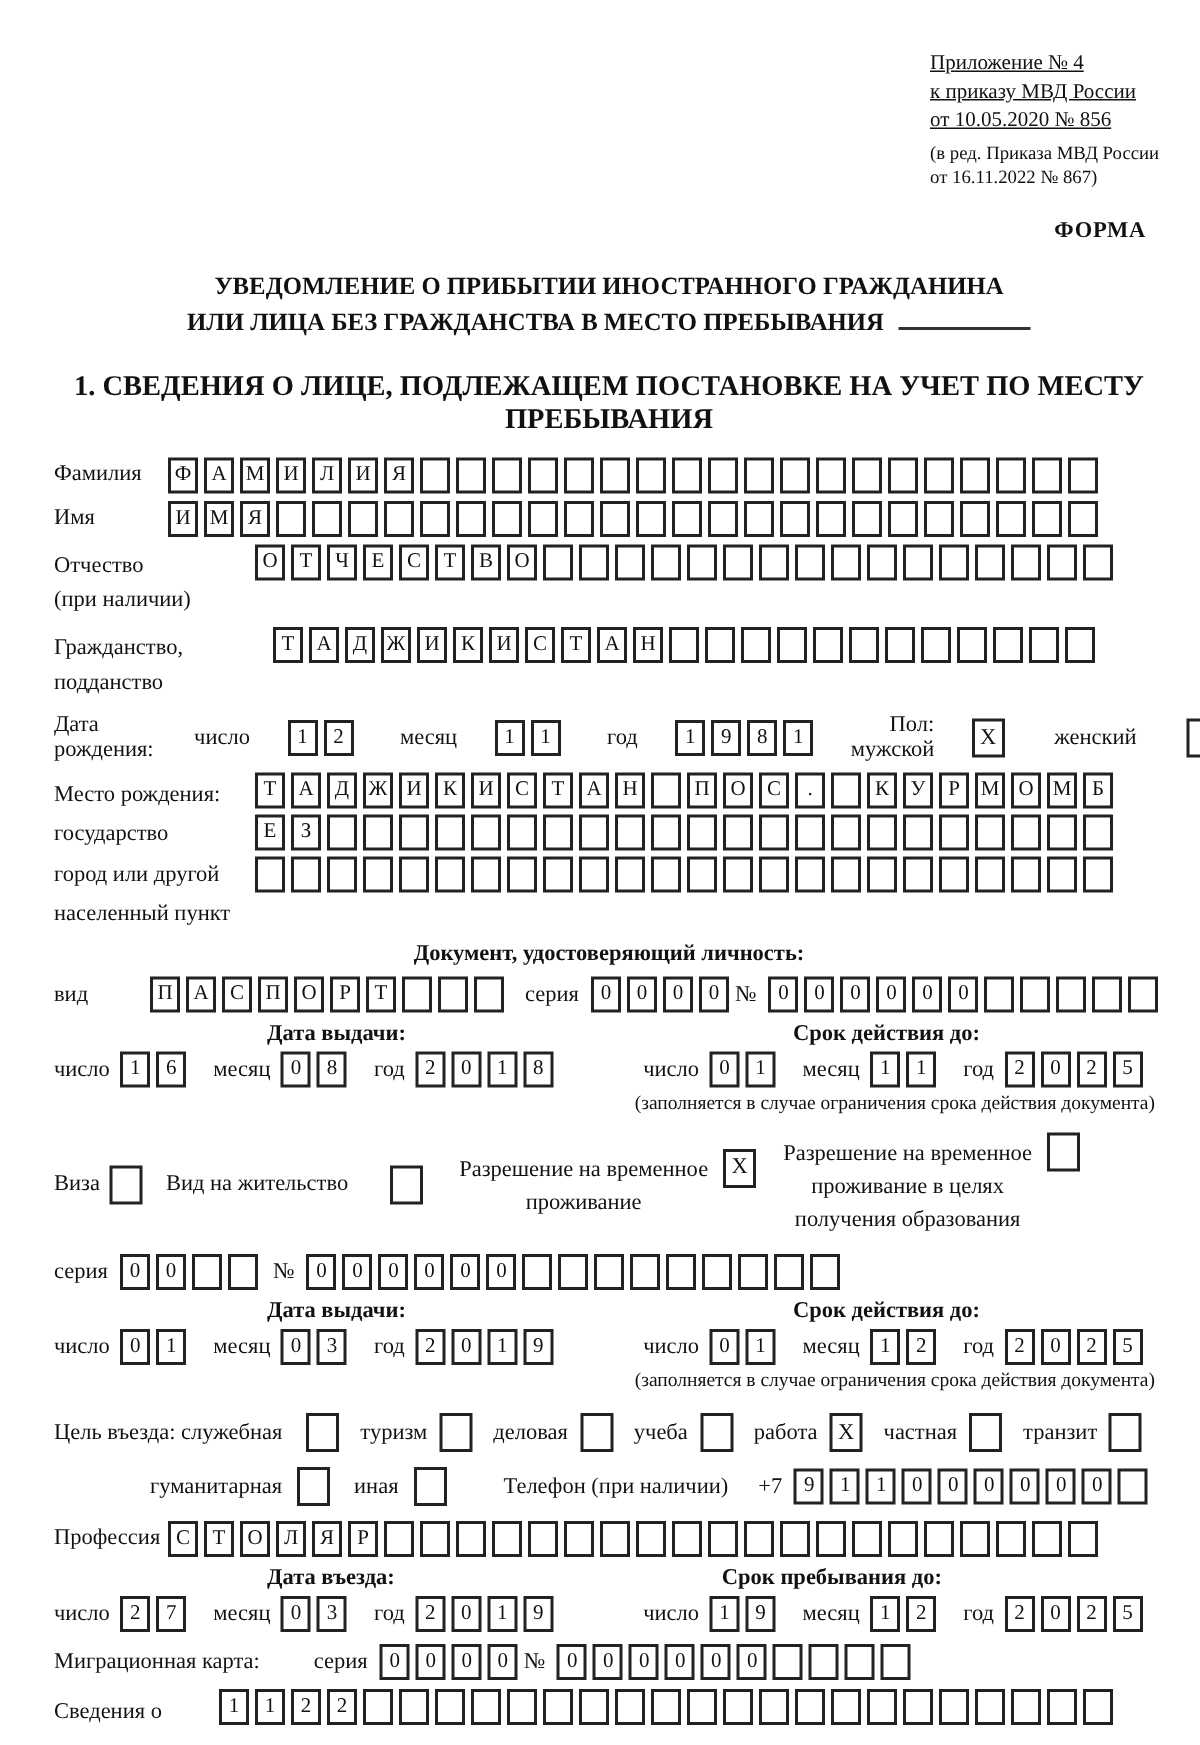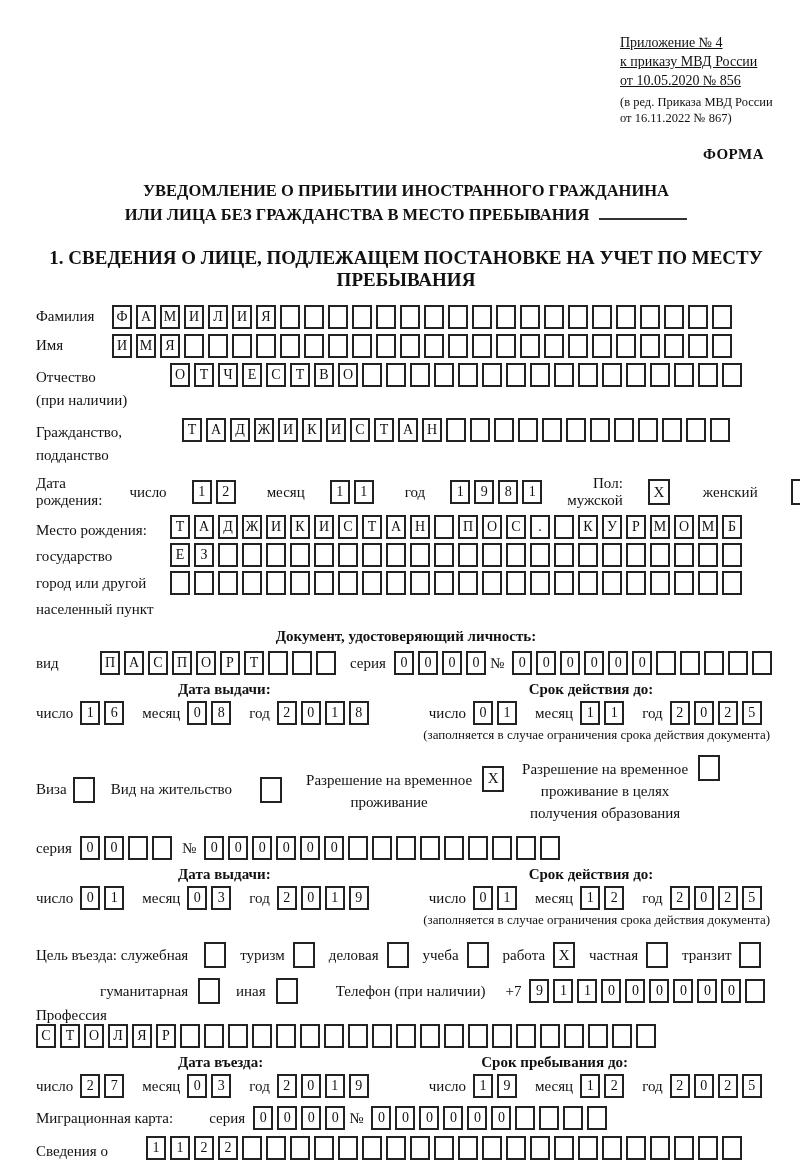--- a/index.html
+++ b/index.html
@@ -573,21 +573,21 @@
         <span class="box">0</span>
         <span class="box">0</span>
         <span class="box">0</span>
         <span class="box">0</span>
         <span class="box">0</span>
         <span class="box">0</span>
         <span class="box"></span>
       </div>
   </div>
 
-  <div class="frow" style="flex-direction:column;">
+  <div class="frow" style="margin-top:10px;">
     <span class="flabel w-name" style="width:76px;">Профессия</span>
     <div class="boxrow">
         <span class="box">С</span>
         <span class="box">Т</span>
         <span class="box">О</span>
         <span class="box">Л</span>
         <span class="box">Я</span>
         <span class="box">Р</span>
         <span class="box"></span>
         <span class="box"></span>

